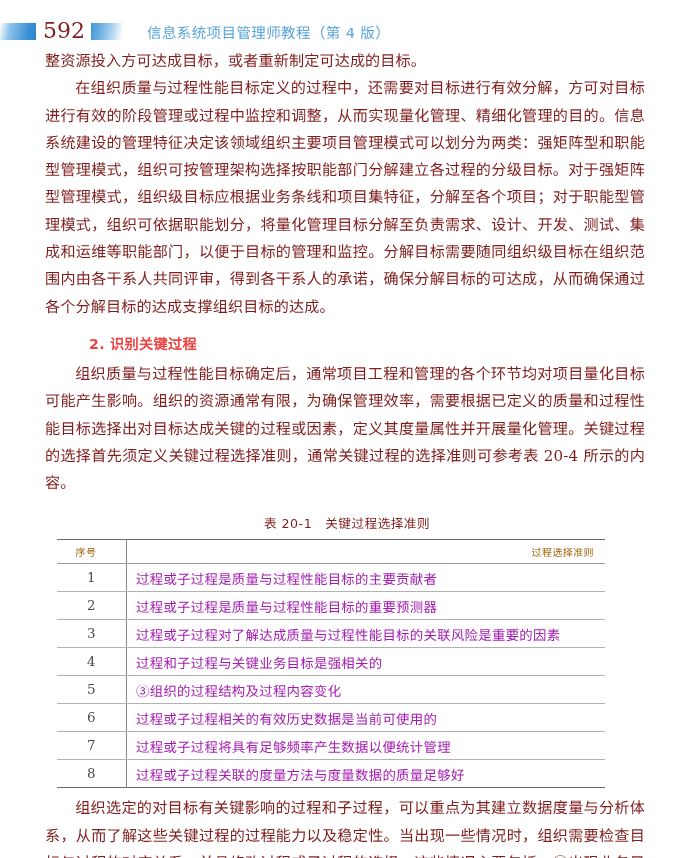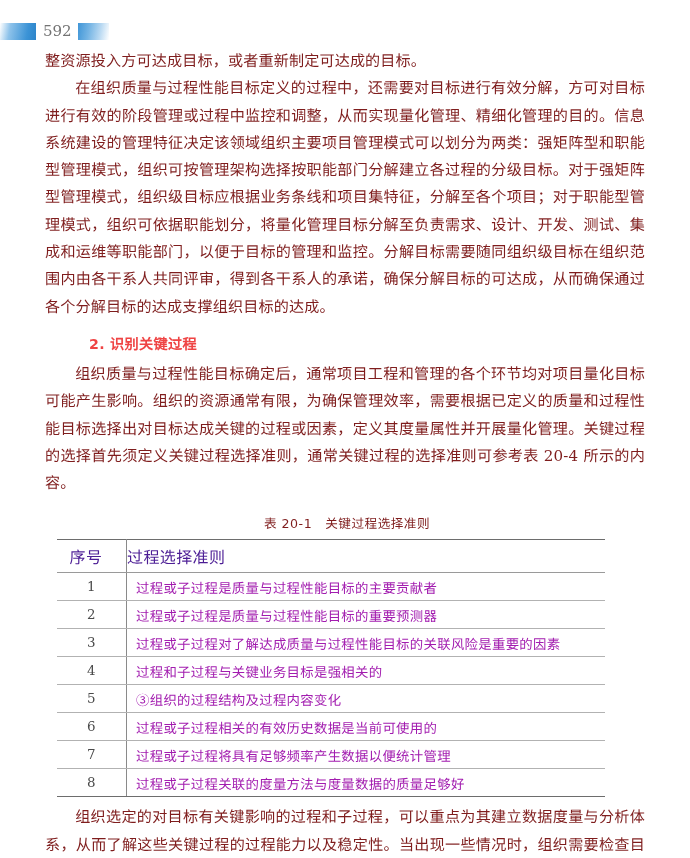--- a/index.html
+++ b/index.html
@@ -36,22 +36,22 @@
     align-items: center;
   }
   .header-bar-left {
     width: 36px;
     height: 17px;
     background: linear-gradient(100deg, #ffffff 0%, #8dc2ea 28%, #3b93d6 75%, #2d84c9 100%);
     flex: 0 0 auto;
   }
   .header-pageno {
     font-family: "DejaVu Serif", "Liberation Serif", serif;
-    font-size: 15px;
-    color: #737373;
+    font-size: 22px;
+    color: #7f1d1d;
     padding: 0 6px 0 7px;
     line-height: 1;
     flex: 0 0 auto;
   }
   .header-bar-right {
     width: 31px;
     height: 17px;
     background: linear-gradient(100deg, #3f95d7 0%, #74b4e4 35%, #b9d9f2 70%, #ffffff 100%);
     flex: 0 0 auto;
   }
@@ -111,34 +111,34 @@
     padding-left: 4px;
   }
   table.criteria {
     border-collapse: collapse;
     width: 548px;
     margin-left: 12px;
     table-layout: fixed;
   }
   table.criteria thead th {
     font-weight: normal;
-    font-size: 16px;
-    color: #4c1d95;
+    font-size: 10px;
+    color: #a16207;
     padding: 4px 11px 4px 0;
     border-top: 1.4px solid #6d6d6d;
     border-bottom: 1px solid #9a9a9a;
     letter-spacing: 0.4px;
   }
   table.criteria thead th.col-no {
     border-right: 1px solid #8a8a8a;
     width: 58px;
     text-align: center;
   }
   table.criteria thead th.col-crit {
-    text-align: left;
+    text-align: right;
   }
   table.criteria tbody td {
     font-size: 13.4px;
     color: #a21caf;
     padding: 3.5px 0 3.5px 0;
     border-bottom: 1px solid #b2b2b2;
     letter-spacing: 0.3px;
   }
   table.criteria tbody tr:last-child td {
     border-bottom: 1.4px solid #6d6d6d;
@@ -156,20 +156,21 @@
 </style>
 </head>
 <body>
 
 <div class="page">
 
   <div class="header">
     <div class="header-bar-left"></div>
     <div class="header-pageno">592</div>
     <div class="header-bar-right"></div>
+    <div class="header-title">信息系统项目管理师教程（第 4 版）</div>
   </div>
 
   <div class="content">
 
     <p class="body">整资源投入方可达成目标，或者重新制定可达成的目标。</p>
 
     <p class="body indent">在组织质量与过程性能目标定义的过程中，还需要对目标进行有效分解，方可对目标进行有效的阶段管理或过程中监控和调整，从而实现量化管理、精细化管理的目的。信息系统建设的管理特征决定该领域组织主要项目管理模式可以划分为两类：强矩阵型和职能型管理模式，组织可按管理架构选择按职能部门分解建立各过程的分级目标。对于强矩阵型管理模式，组织级目标应根据业务条线和项目集特征，分解至各个项目；对于职能型管理模式，组织可依据职能划分，将量化管理目标分解至负责需求、设计、开发、测试、集成和运维等职能部门，以便于目标的管理和监控。分解目标需要随同组织级目标在组织范围内由各干系人共同评审，得到各干系人的承诺，确保分解目标的可达成，从而确保通过各个分解目标的达成支撑组织目标的达成。</p>
 
     <h3 class="subhead">2. 识别关键过程</h3>
 

